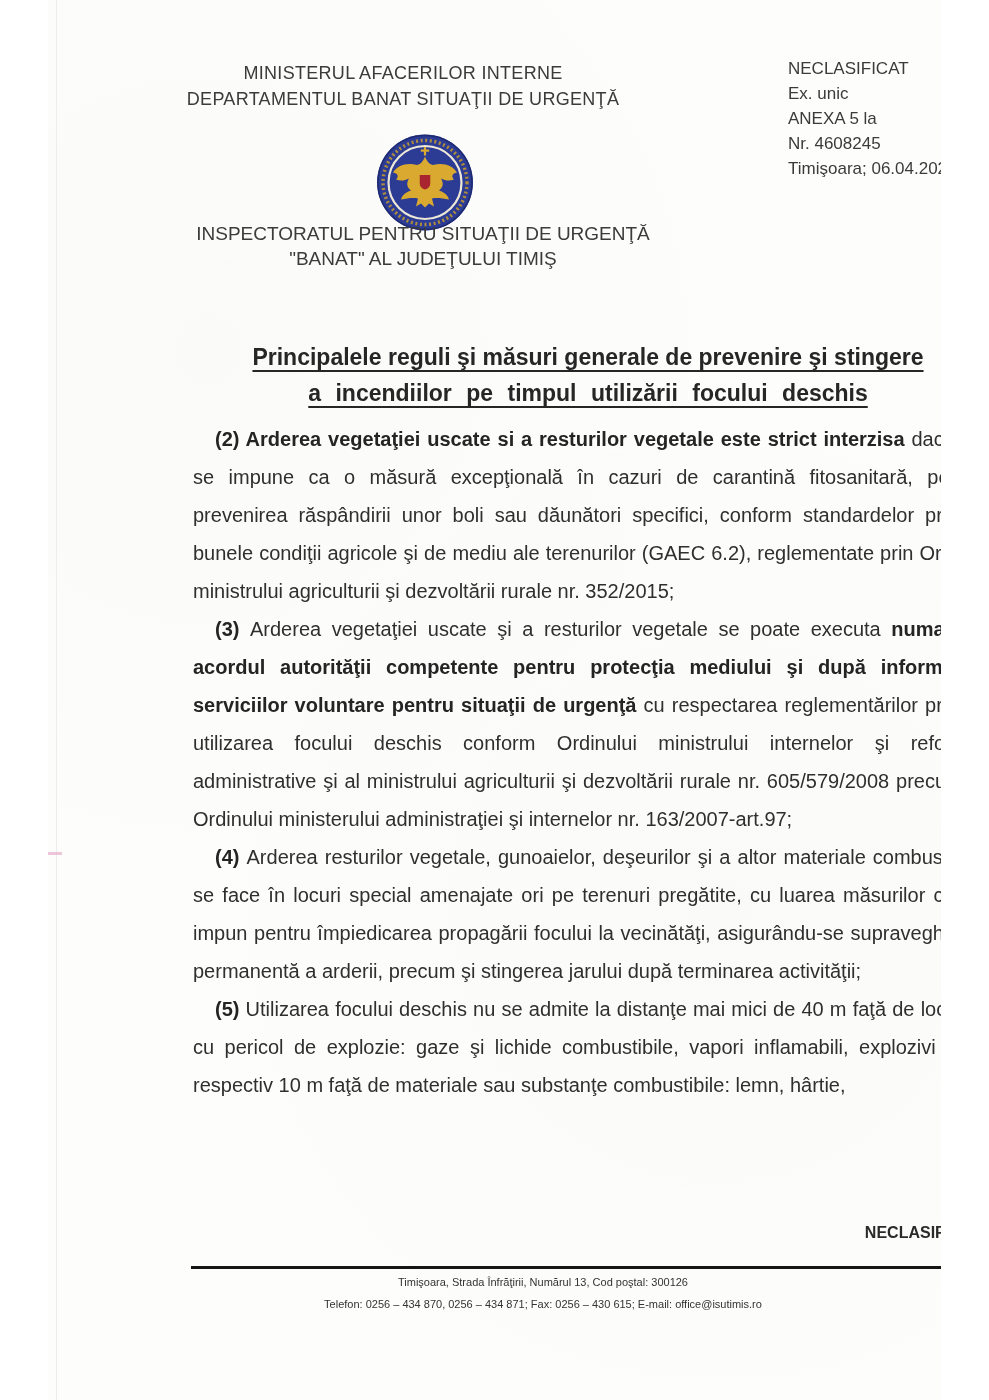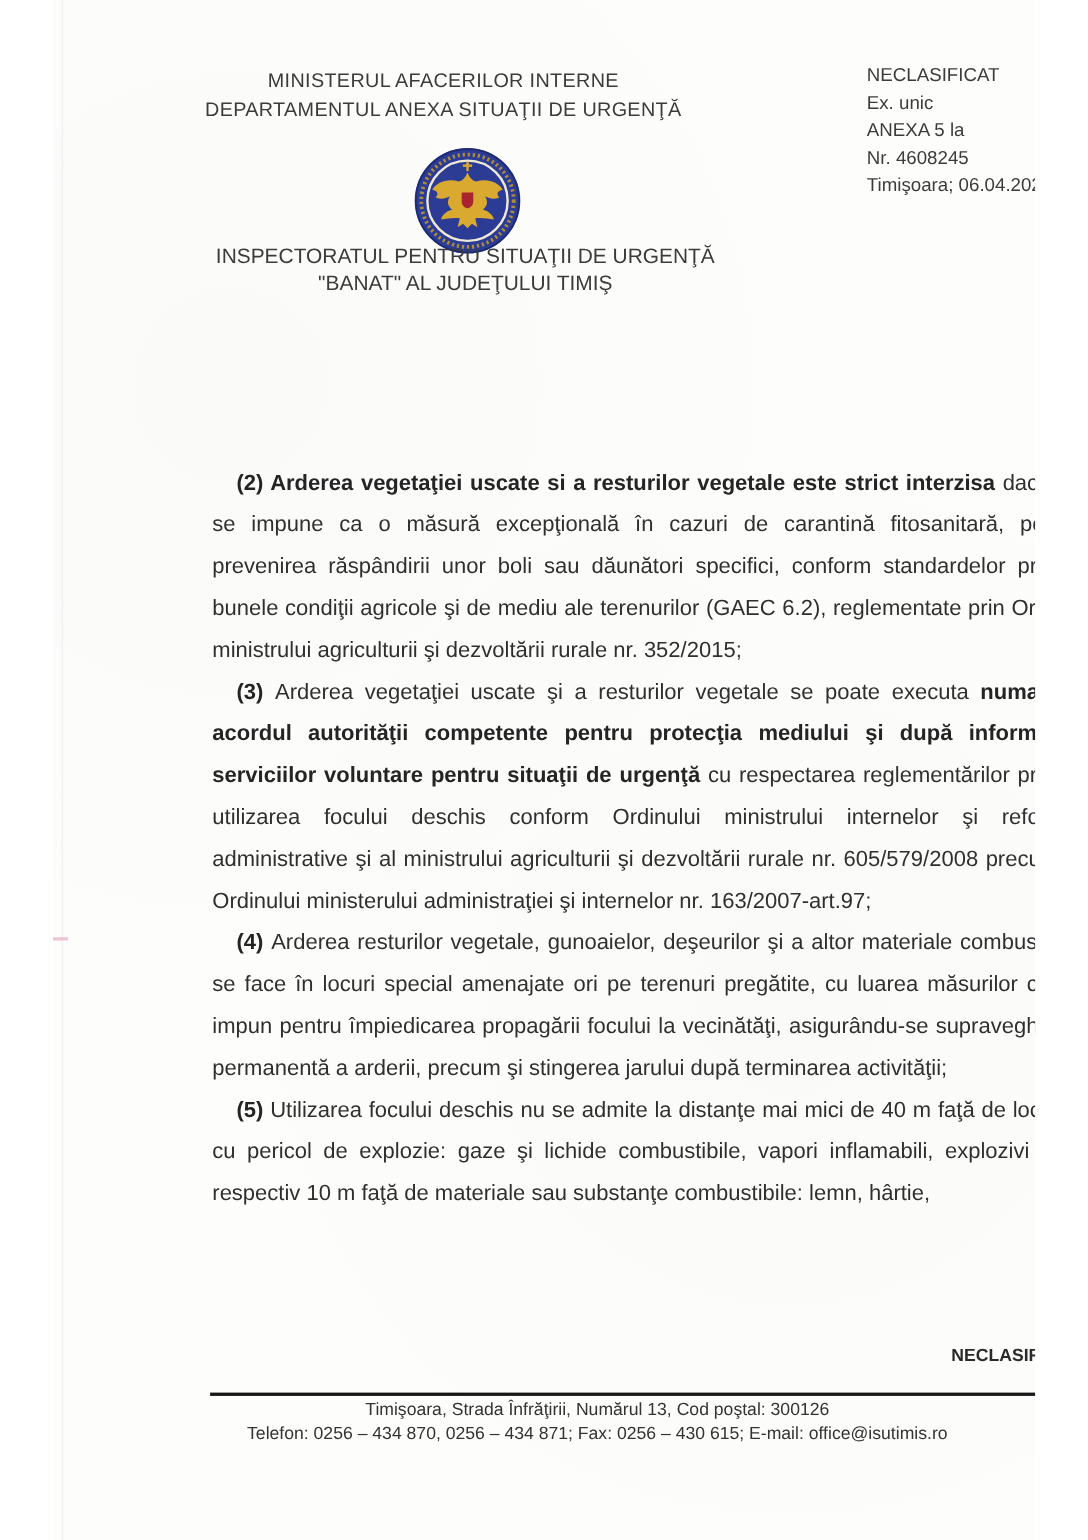--- a/index.html
+++ b/index.html
@@ -75,34 +75,34 @@
     text-align: right; font-weight: bold; font-size: 16px; line-height: 21px;
     color: #2a2a2a;
   }
   .footer-page { padding-right: 2px; text-align: right; }
   .footer-rule {
     position: absolute; left: 143px; top: 1266px; width: 794px; height: 3px;
     background: #161616;
   }
   .footer-address {
     position: absolute; left: 100px; top: 1271px; width: 790px;
-    text-align: center; font-size: 16px; line-height: 22px; color: #333333;
+    text-align: center; font-size: 11px; line-height: 22px; color: #333333;
   }
 </style>
 </head>
 <body>
 
 <div class="page">
 
   <div class="scan-vline"></div>
   <div class="scan-pink-mark"></div>
 
   <div class="ministry-block">
     <div>MINISTERUL AFACERILOR INTERNE</div>
-    <div>DEPARTAMENTUL ANEXA SITUAŢII DE URGENŢĂ</div>
+    <div>DEPARTAMENTUL BANAT SITUAŢII DE URGENŢĂ</div>
   </div>
 
   <div class="classification-block">
     <div>NECLASIFICAT</div>
     <div>Ex. unic</div>
     <div>ANEXA 5 la</div>
     <div>Nr. 4608245</div>
     <div>Timişoara; 06.04.2021</div>
   </div>
 
@@ -134,20 +134,24 @@
       </g>
       <path d="M44.2 42 h11.6 v8.6 q0 5 -5.8 7 q-5.8 -2 -5.8 -7 z" fill="#a8242e" stroke="#d9a930" stroke-width="1"></path>
     </svg>
   </div>
 
   <div class="inspectorate-block">
     <div>INSPECTORATUL PENTRU SITUAŢII DE URGENŢĂ</div>
     <div>"BANAT" AL JUDEŢULUI TIMIŞ</div>
   </div>
 
+  <div class="title-block">
+    <div><span class="title-line">Principalele reguli şi măsuri generale de prevenire şi stingere</span></div>
+    <div><span class="title-line title-line2">a incendiilor pe timpul utilizării focului deschis</span></div>
+  </div>
 
   <div class="body-block">
       <p class="para"><span class="seg-b">(2) Arderea vegetaţiei uscate si a resturilor vegetale este strict interzisa </span><span>dacă nu se impune ca o măsură excepţională în cazuri de carantină fitosanitară, pentru prevenirea răspândirii unor boli sau dăunători specifici, conform standardelor privind bunele condiţii agricole şi de mediu ale terenurilor (GAEC 6.2), reglementate prin Ordinul ministrului agriculturii şi dezvoltării rurale nr. 352/2015;</span></p>
       <p class="para"><span class="seg-b">(3) </span><span>Arderea vegetaţiei uscate şi a resturilor vegetale se poate executa </span><span class="seg-b">numai cu acordul autorităţii competente pentru protecţia mediului şi după informarea serviciilor voluntare pentru situaţii de urgenţă </span><span>cu respectarea reglementărilor privind utilizarea focului deschis conform Ordinului ministrului internelor şi reformei administrative şi al ministrului agriculturii şi dezvoltării rurale nr. 605/579/2008 precum şi Ordinului ministerului administraţiei şi internelor nr. 163/2007-art.97;</span></p>
       <p class="para"><span class="seg-b">(4) </span><span>Arderea resturilor vegetale, gunoaielor, deşeurilor şi a altor materiale combustibile se face în locuri special amenajate ori pe terenuri pregătite, cu luarea măsurilor ce se impun pentru împiedicarea propagării focului la vecinătăţi, asigurându-se supravegherea permanentă a arderii, precum şi stingerea jarului după terminarea activităţii;</span></p>
       <p class="para"><span class="seg-b">(5) </span><span>Utilizarea focului deschis nu se admite la distanţe mai mici de 40 m faţă de locurile cu pericol de explozie: gaze şi lichide combustibile, vapori inflamabili, explozivi etc., respectiv 10 m faţă de materiale sau substanţe combustibile: lemn, hârtie,</span></p>
     </div>
 
   <div class="footer-class">
     <div>NECLASIFICAT</div>

